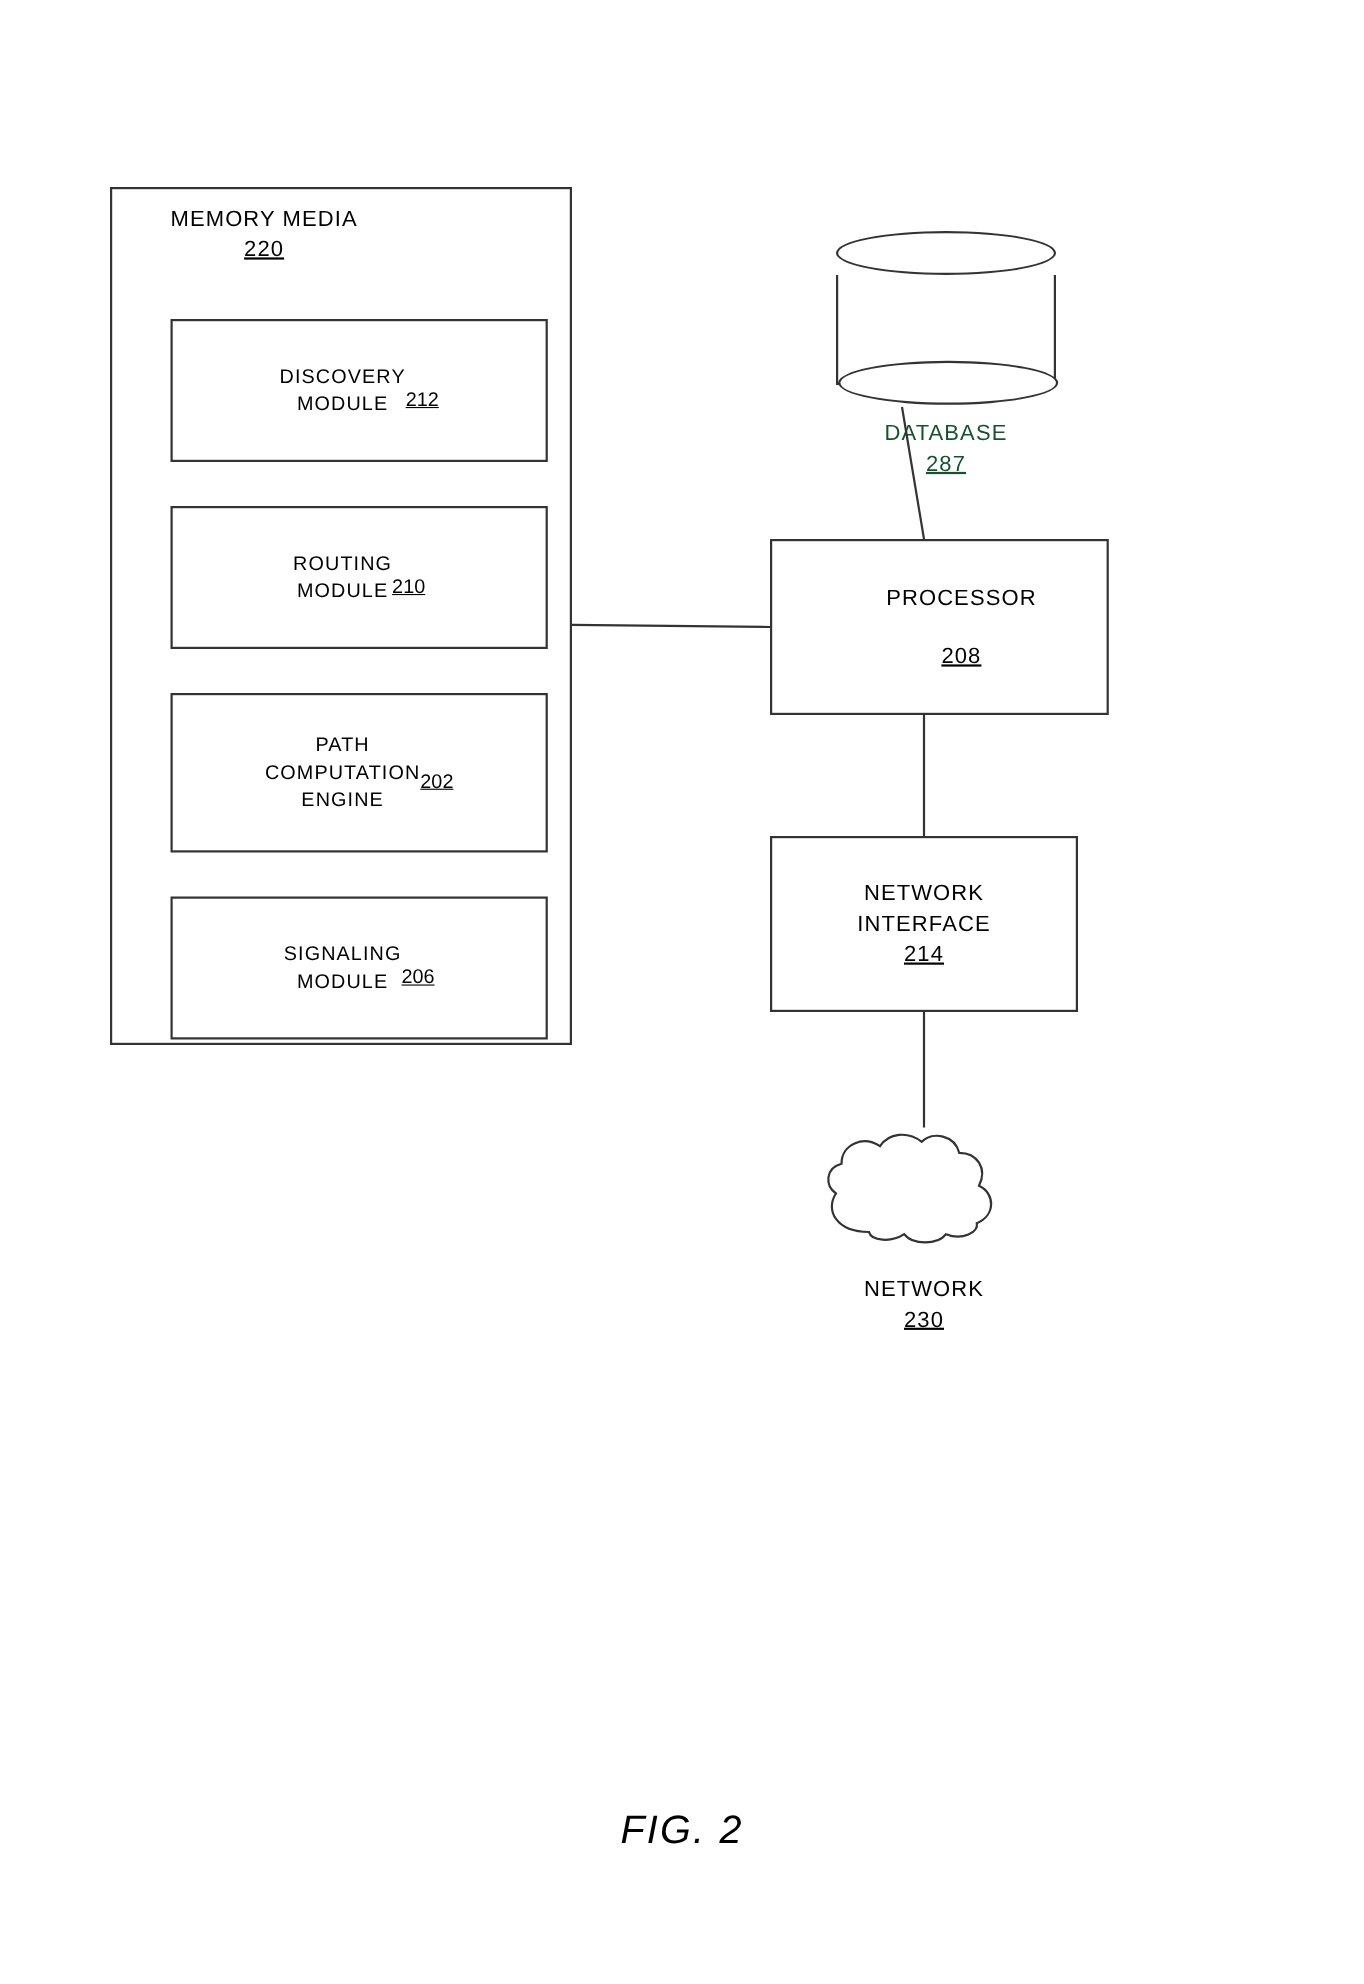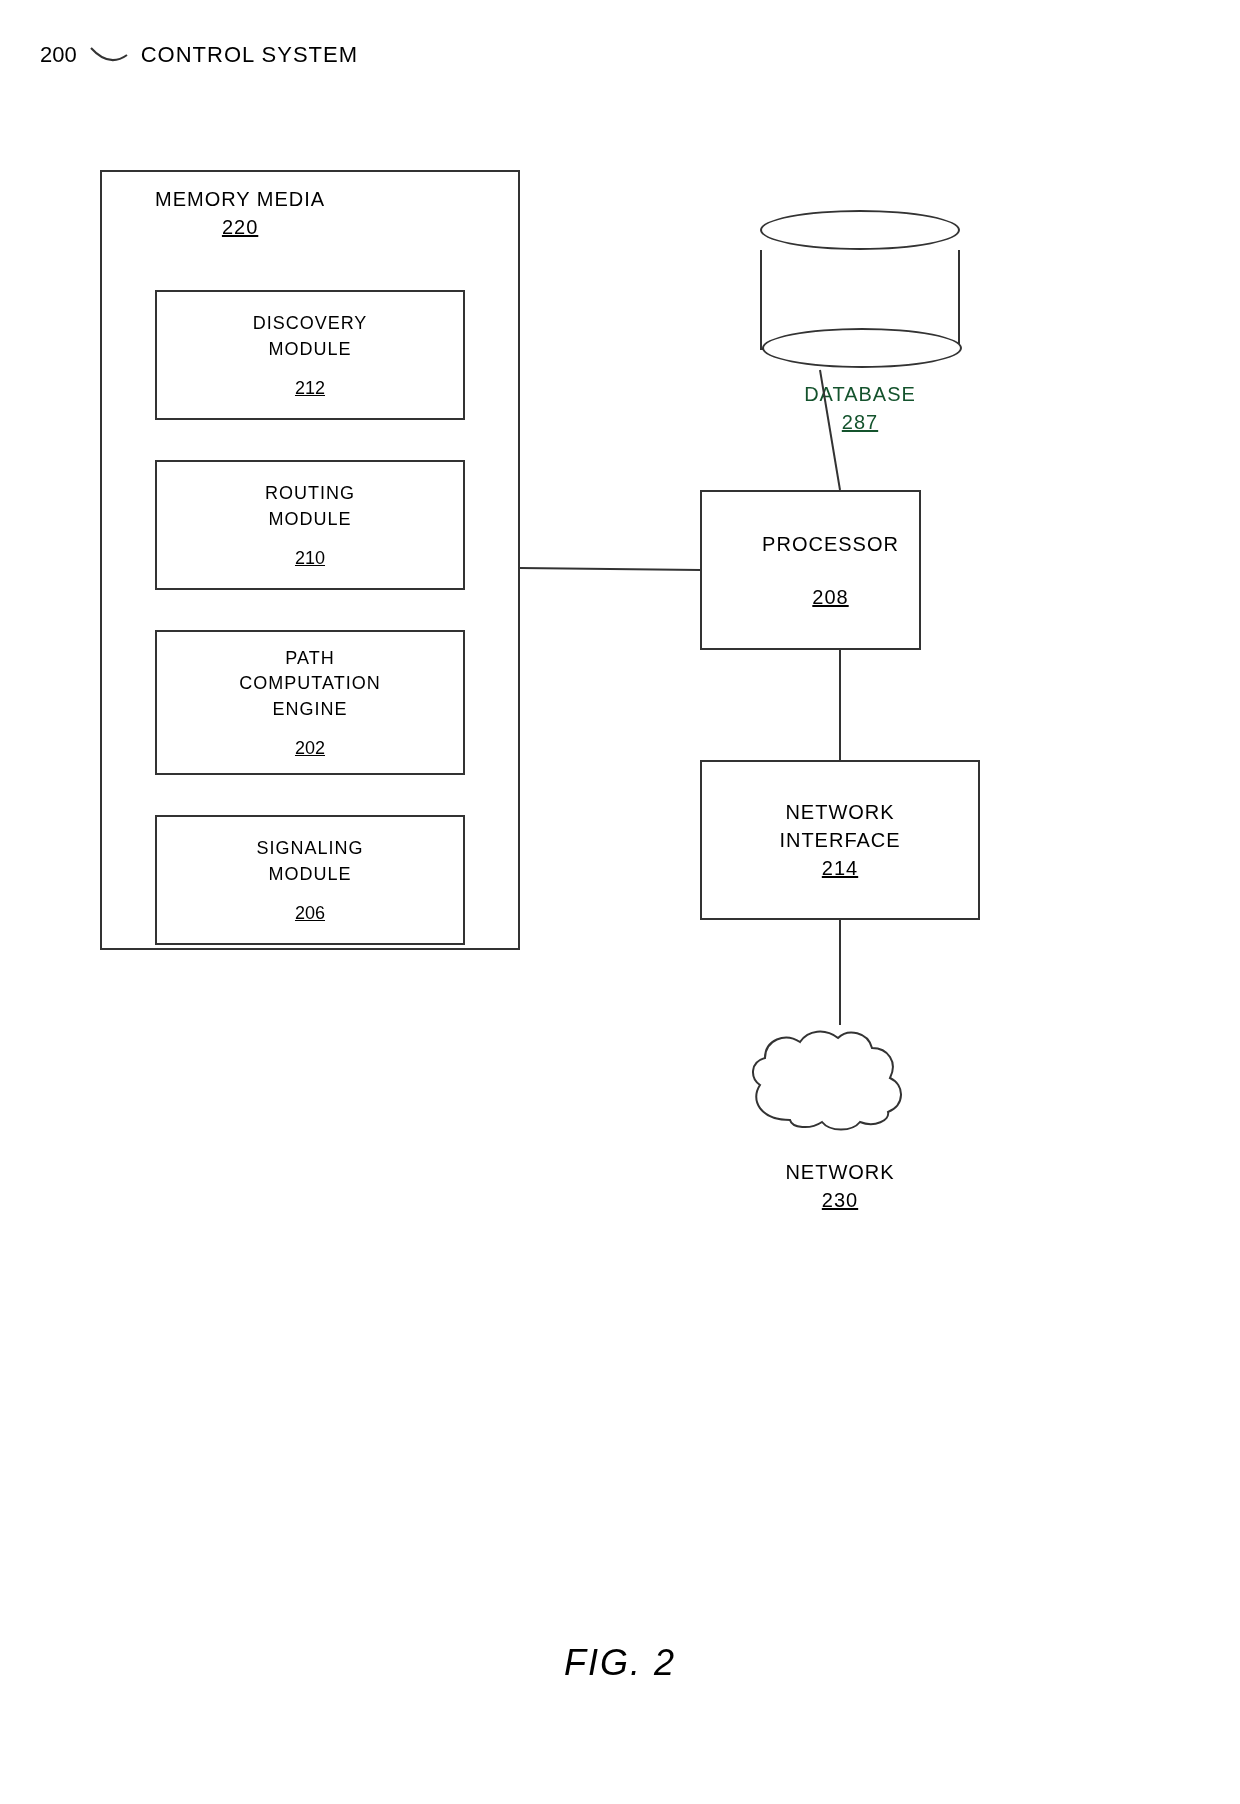--- a/index.html
+++ b/index.html
@@ -65,25 +65,25 @@
       line-height: 1.4;
     }
 
     .memory-media-label .underline {
       text-decoration: underline;
     }
 
     
     .module-box {
       position: absolute;
-      width: 310px;
-      border: 2px solid #333;
-      background: #fff;
-      display: flex;
-      flex-direction: column;
+      width: 343px;
+      border: 2px solid #333;
+      background: #fff;
+      display: flex;
+      flex-direction: row;
       align-items: center;
       justify-content: center;
       padding: 20px;
     }
 
     .module-box .box-title {
       font-size: 18px;
       letter-spacing: 1px;
       text-align: center;
       color: #000;
@@ -184,21 +184,21 @@
 
     .database-label .underline {
       text-decoration: underline;
     }
 
     
     .processor-box-container {
       position: absolute;
       top: 490px;
       left: 700px;
-      width: 221px;
+      width: 308px;
       height: 160px;
       border: 2px solid #333;
       background: #fff;
       display: flex;
       flex-direction: column;
       align-items: center;
       justify-content: center;
       padding-left: 40px;
     }
 
@@ -291,27 +291,20 @@
       font-style: italic;
       color: #000;
       letter-spacing: 2px;
     }
   </style>
 </head>
 <body>
 
 <div class="diagram-container">
 
-  <div class="header-label">
-    <span class="header-ref">200</span>
-    <svg width="40" height="30" viewBox="0 0 40 30">
-      <path d="M2,8 Q20,28 38,15" stroke="#333" stroke-width="2" fill="none"></path>
-    </svg>
-    <span class="header-title">CONTROL SYSTEM</span>
-  </div>
 
   <div class="memory-media-box"></div>
 
   <div class="memory-media-label">
     <div>MEMORY MEDIA</div>
     <div class="underline">220</div>
   </div>
 
   <div class="module-box discovery-box">
     <div class="box-title">DISCOVERY<br>MODULE</div>

